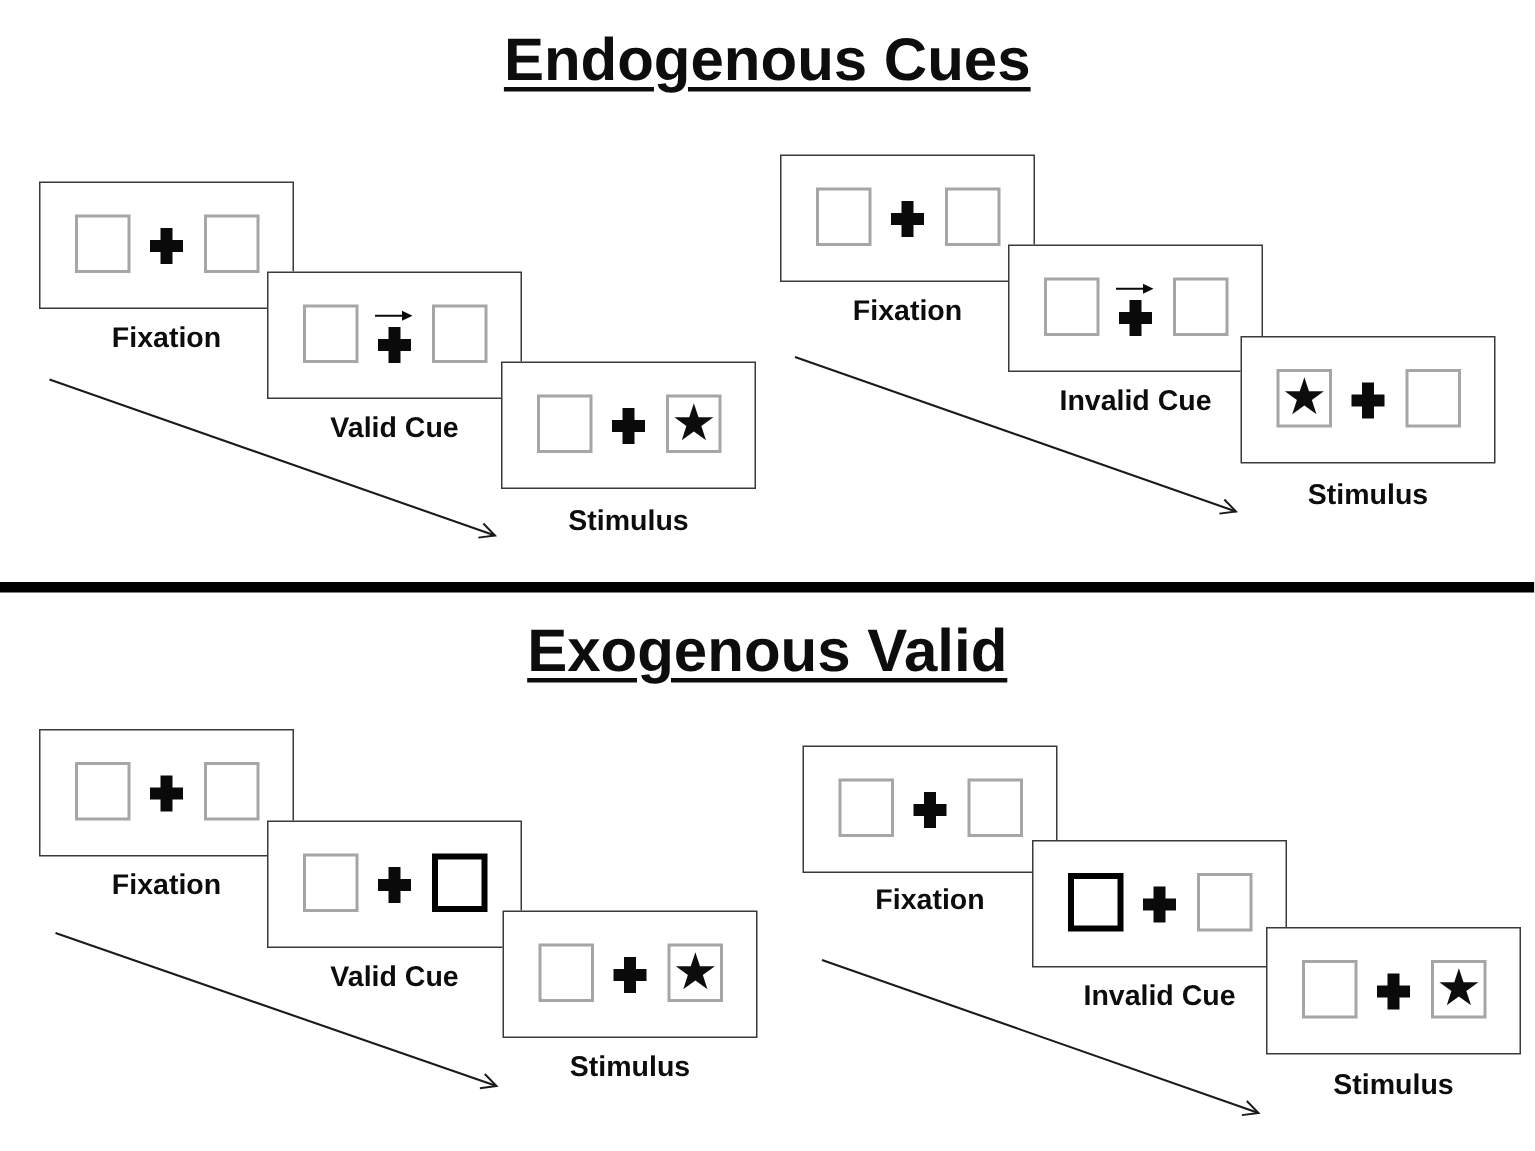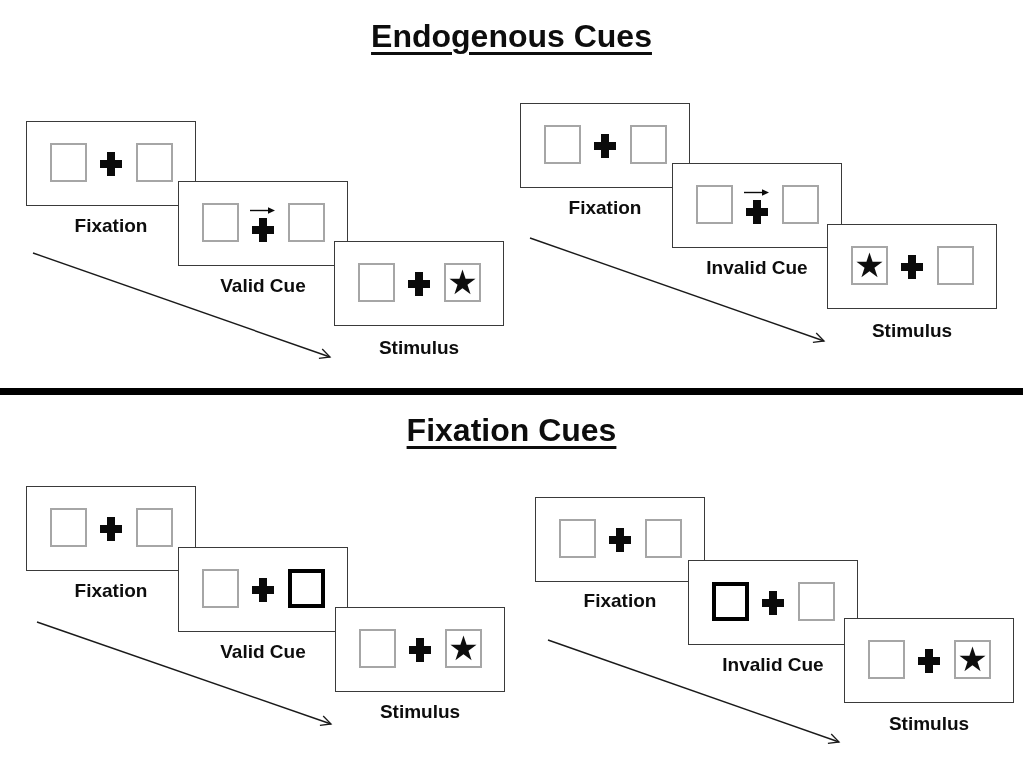--- a/index.html
+++ b/index.html
@@ -1,18 +1,18 @@
 <!DOCTYPE html>
 <html><head>
 <meta charset="utf-8">
 <style>
   html,body{margin:0;padding:0;background:#fff;}
   .page{position:relative;width:1023px;height:767px;background:#fff;overflow:hidden;
         font-family:"Liberation Sans",sans-serif;color:#0d0d0d;}
-  .title{position:absolute;left:0;width:100%;text-align:center;font-weight:700;font-size:32px;
+  .title{position:absolute;left:0;width:100%;text-align:center;font-weight:700;font-size:40px;
          text-decoration:underline;text-decoration-thickness:3px;text-underline-offset:5px;
          white-space:pre;color:#0d0d0d;}
   .title.endo{top:18px;}
   .title.exo{top:412px;}
   .divider{position:absolute;left:0;top:388px;width:1023px;height:7px;background:#000;}
   .panel{position:absolute;width:170px;height:85px;background:#fff;border:1px solid #3a3a3a;box-sizing:border-box;}
   .box{position:absolute;top:21px;width:37px;height:39px;box-sizing:border-box;
        border:2px solid #a6a6a6;background:#fff;display:flex;align-items:center;justify-content:center;}
   .box.l{left:23px;}
   .box.r{left:109px;}
@@ -115,21 +115,21 @@
         <div class="plus"></div>
       </div>
     <div class="box r" data-state="plain">
         <span class="glyph"></span>
       </div>
   </div>
   <div class="plabel" style="left:827px;top:320px;">Stimulus</div>
 
   <div class="divider"></div>
 
-  <div class="title exo">Fixation Cues</div>
+  <div class="title exo">Exogenous Valid</div>
 
   <div class="panel" style="left:26px;top:486px;">
     <div class="box l" data-state="plain">
         <span class="glyph"></span>
       </div>
     <div class="center">
         <div class="plus"></div>
       </div>
     <div class="box r" data-state="plain">
         <span class="glyph"></span>

